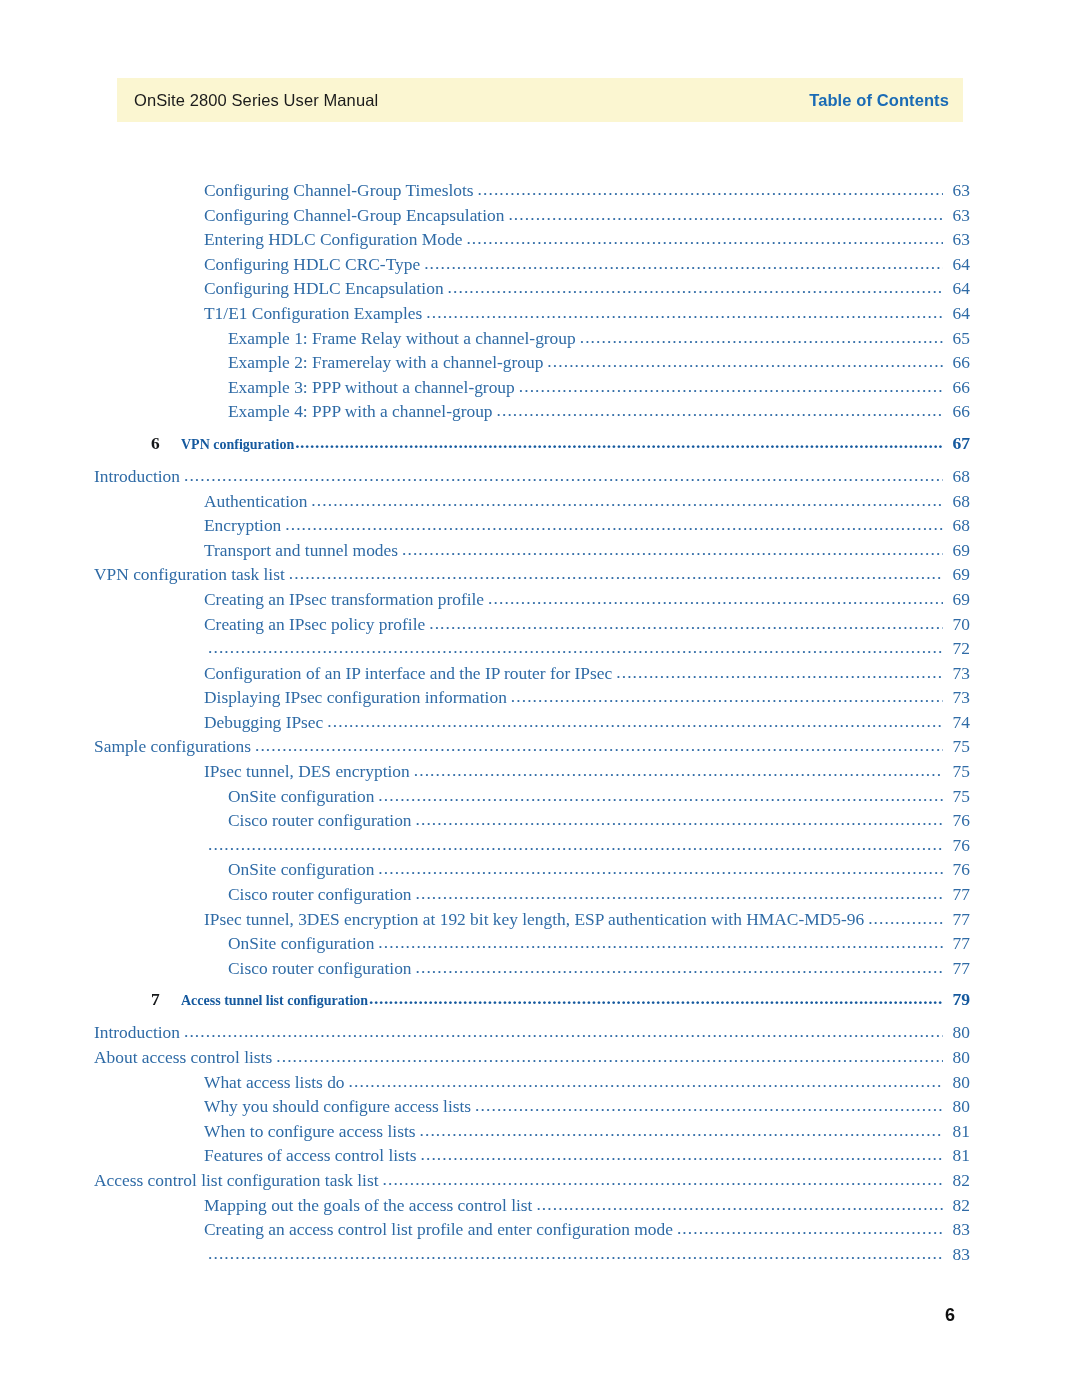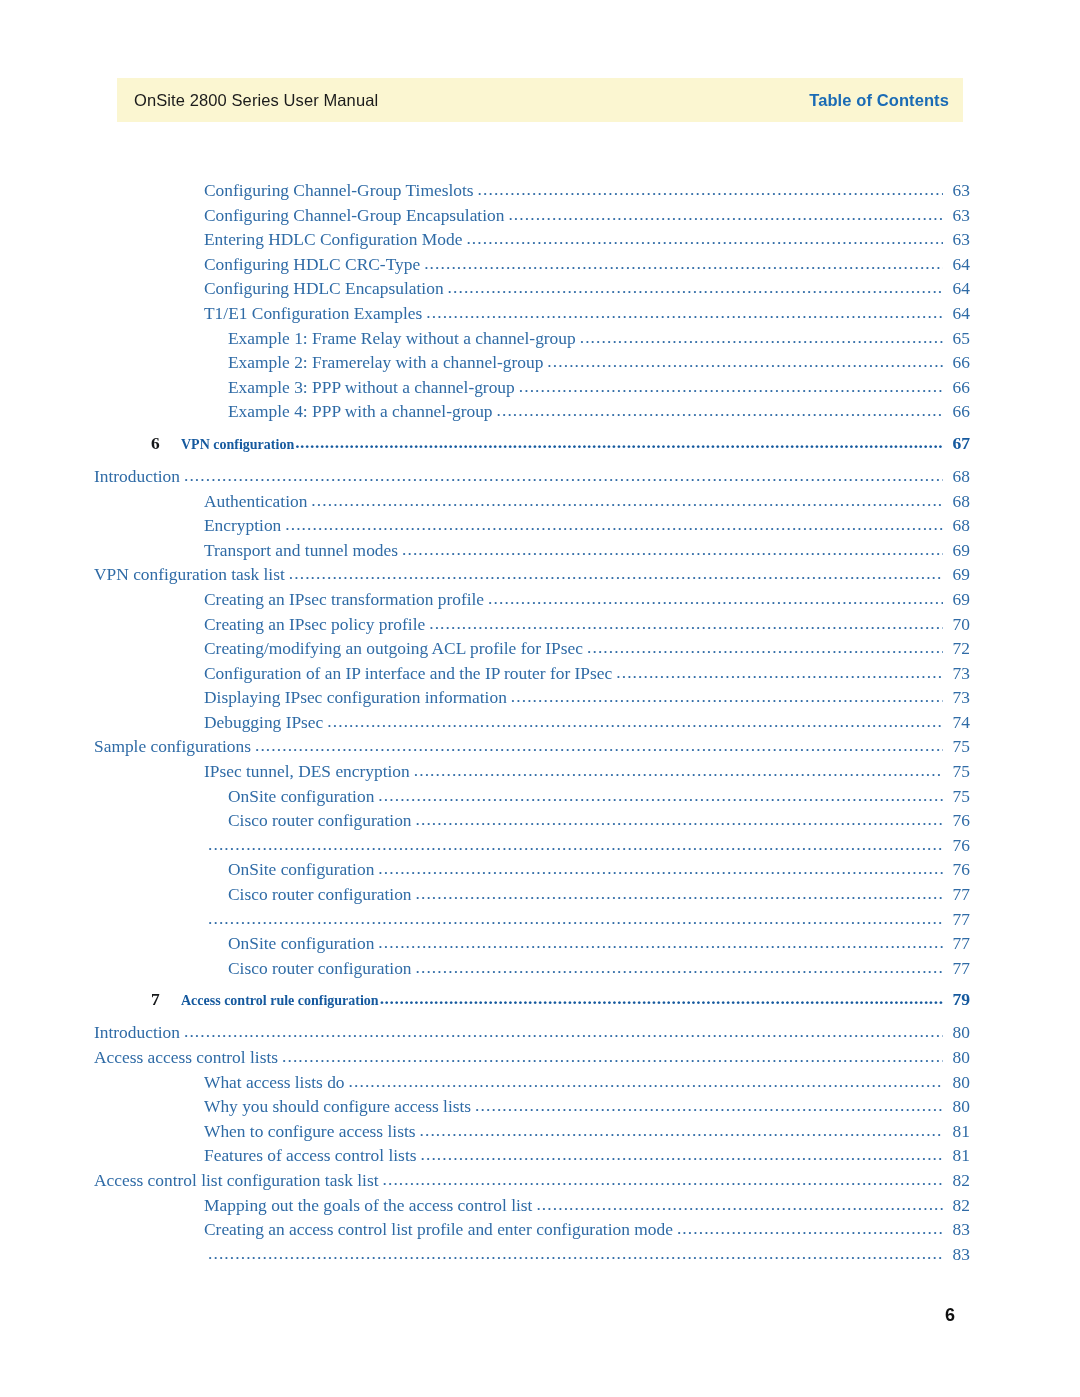--- a/index.html
+++ b/index.html
@@ -239,21 +239,20 @@
         <span class="toc-label">Creating an IPsec transformation profile</span>
         <span class="toc-leader"></span>
         <span class="toc-page">69</span>
       </div>
       <div class="toc-row lvl-2">
         <span class="toc-label">Creating an IPsec policy profile</span>
         <span class="toc-leader"></span>
         <span class="toc-page">70</span>
       </div>
       <div class="toc-row lvl-2">
-        <span class="toc-label">Creating/modifying an outgoing ACL profile for IPsec</span>
         <span class="toc-leader"></span>
         <span class="toc-page">72</span>
       </div>
       <div class="toc-row lvl-2">
         <span class="toc-label">Configuration of an IP interface and the IP router for IPsec</span>
         <span class="toc-leader"></span>
         <span class="toc-page">73</span>
       </div>
       <div class="toc-row lvl-2">
         <span class="toc-label">Displaying IPsec configuration information</span>
@@ -293,46 +292,47 @@
         <span class="toc-label">OnSite configuration</span>
         <span class="toc-leader"></span>
         <span class="toc-page">76</span>
       </div>
       <div class="toc-row lvl-3">
         <span class="toc-label">Cisco router configuration</span>
         <span class="toc-leader"></span>
         <span class="toc-page">77</span>
       </div>
       <div class="toc-row lvl-2">
+        <span class="toc-label">IPsec tunnel, 3DES encryption at 192 bit key length, ESP authentication with HMAC-MD5-96</span>
         <span class="toc-leader"></span>
         <span class="toc-page">77</span>
       </div>
       <div class="toc-row lvl-3">
         <span class="toc-label">OnSite configuration</span>
         <span class="toc-leader"></span>
         <span class="toc-page">77</span>
       </div>
       <div class="toc-row lvl-3">
         <span class="toc-label">Cisco router configuration</span>
         <span class="toc-leader"></span>
         <span class="toc-page">77</span>
       </div>
       <div class="toc-row chapter chapter-gap-before chapter-gap-after">
         <span class="chap-num">7</span>
-        <span class="toc-label">Access control rule configuration</span>
+        <span class="toc-label">Access tunnel list configuration</span>
         <span class="toc-leader"></span>
         <span class="toc-page">79</span>
       </div>
       <div class="toc-row lvl-1">
         <span class="toc-label">Introduction</span>
         <span class="toc-leader"></span>
         <span class="toc-page">80</span>
       </div>
       <div class="toc-row lvl-1">
-        <span class="toc-label">Access access control lists</span>
+        <span class="toc-label">About access control lists</span>
         <span class="toc-leader"></span>
         <span class="toc-page">80</span>
       </div>
       <div class="toc-row lvl-2">
         <span class="toc-label">What access lists do</span>
         <span class="toc-leader"></span>
         <span class="toc-page">80</span>
       </div>
       <div class="toc-row lvl-2">
         <span class="toc-label">Why you should configure access lists</span>

